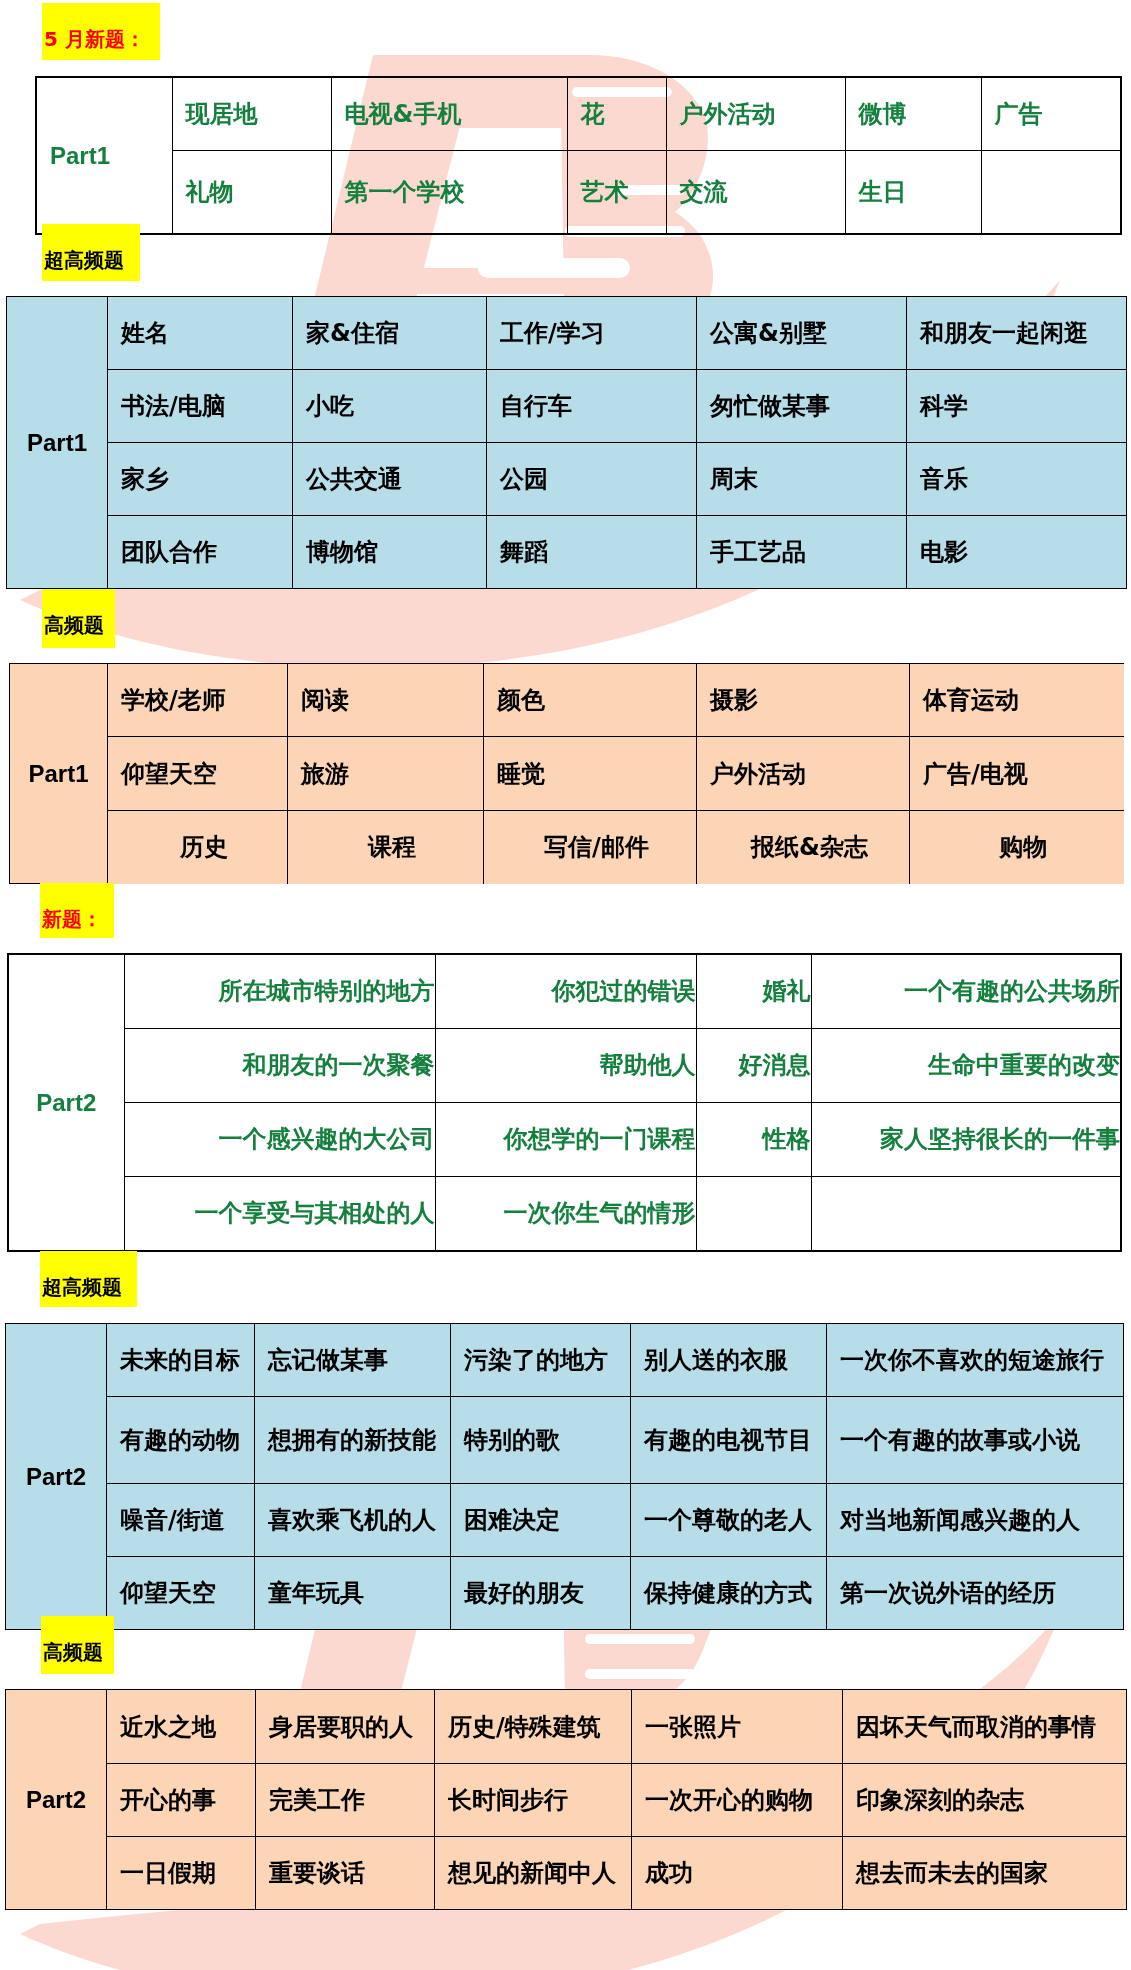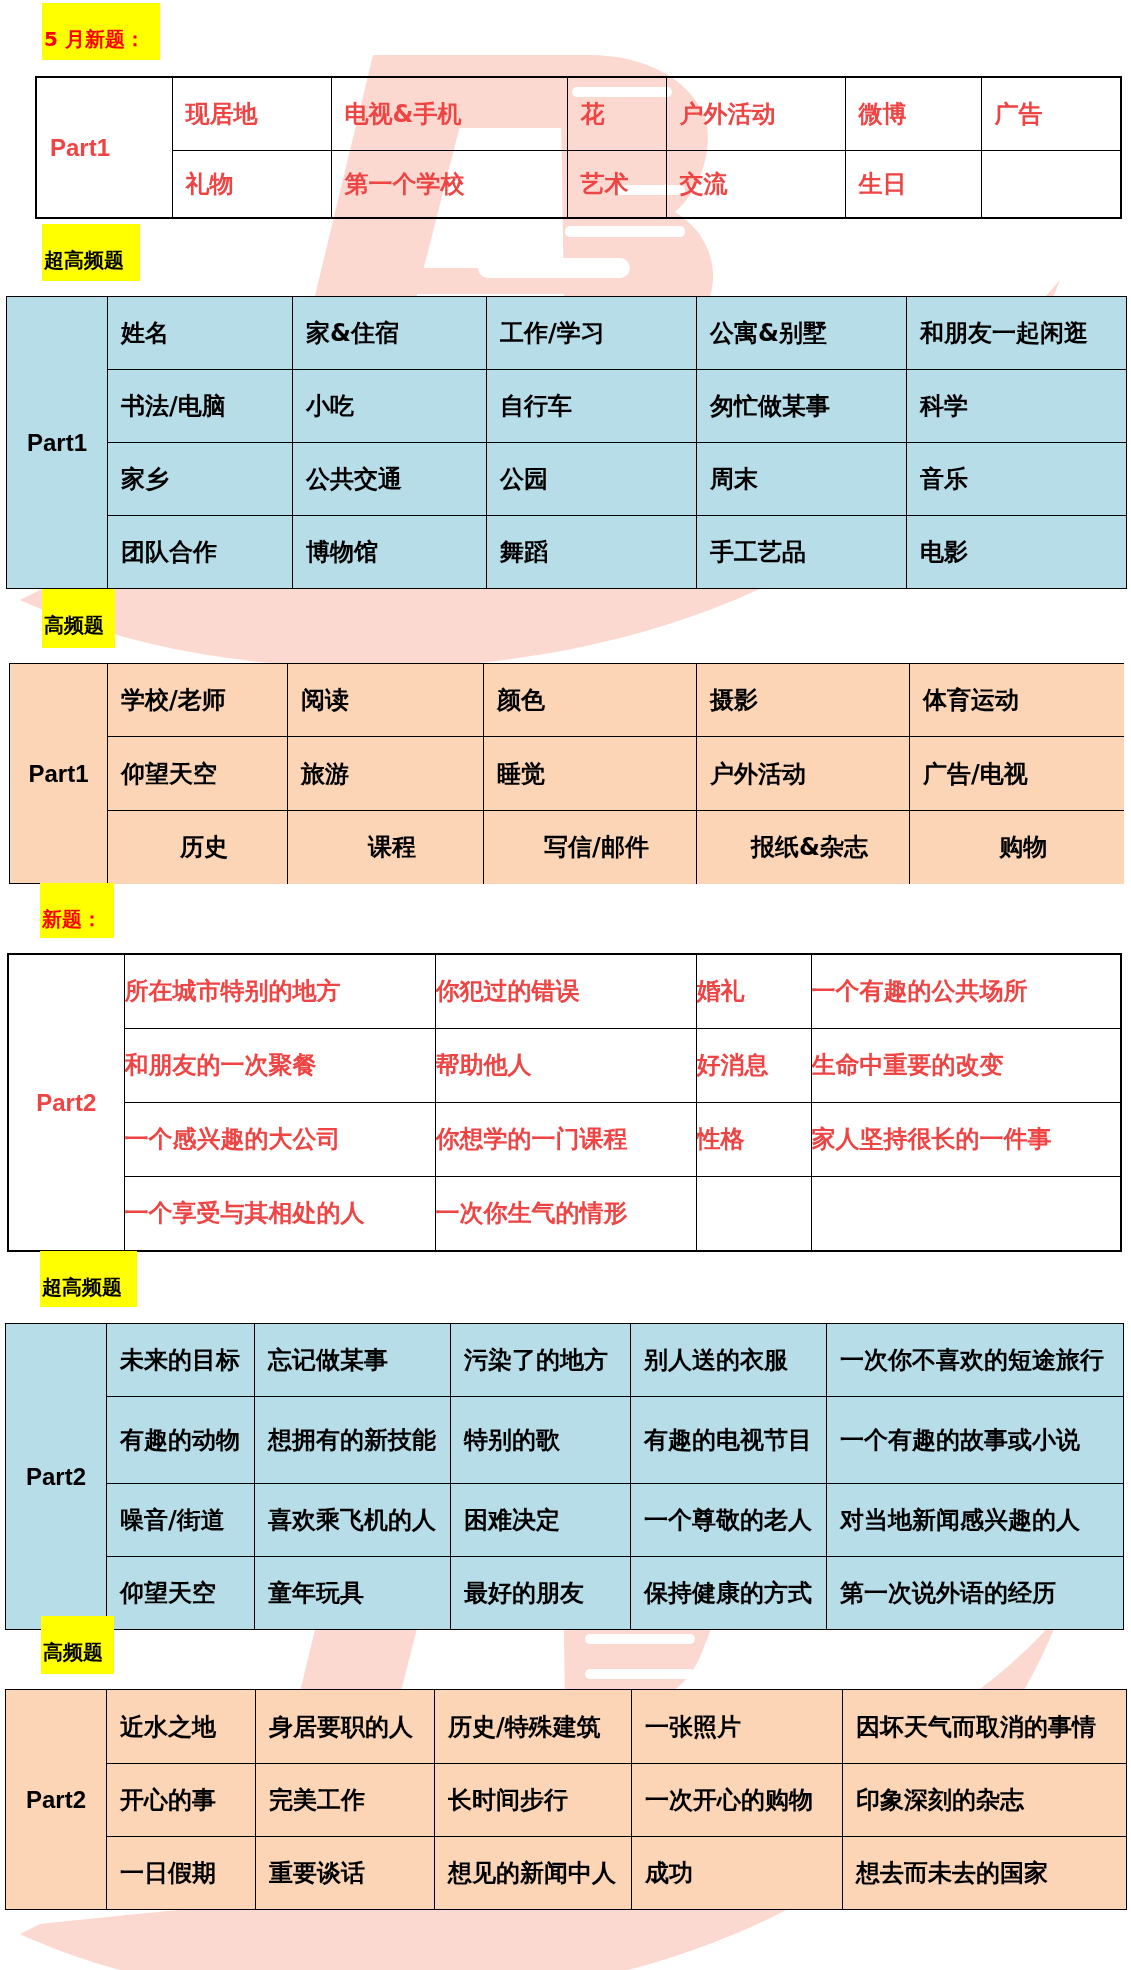--- a/index.html
+++ b/index.html
@@ -47,23 +47,23 @@
       box-sizing: border-box;
     }
     table.topics td.part {
       font-family: "Liberation Sans", sans-serif;
       text-align: center;
       padding: 0;
     }
     table.topics td.part.left { text-align: left; padding-left: 13px; }
 
     
-    table.newtopics td { color: #ef4444; background: transparent; }
+    table.newtopics td { color: #15803d; background: transparent; }
     table.newtopics.outer { border: 2px solid #000; }
-    table.centered td { text-align: left; padding: 0; }
+    table.centered td { text-align: right; padding: 0; }
 
     
     table.superhigh td { background: #b7dde8; }
     
     table.high td { background: #fbd5b5; }
     table.high.openedge tr:last-child td { border-bottom: none; text-align: center; }
     table.high.openedge td.lastcol { border-right: none; margin-top: 36px; }
   </style>
 </head>
 <body>
@@ -105,21 +105,21 @@
     <tbody>
         <tr style="height:73px">
       <td class="part left" rowspan="2">Part1</td>
       <td>现居地</td>
       <td>电视&amp;手机</td>
       <td>花</td>
       <td>户外活动</td>
       <td>微博</td>
       <td>广告</td>
     </tr>
-    <tr style="height:68px">
+    <tr style="height:84px">
       <td>礼物</td>
       <td>第一个学校</td>
       <td>艺术</td>
       <td>交流</td>
       <td>生日</td>
       <td></td>
     </tr>
   </tbody>
     </table>
 

